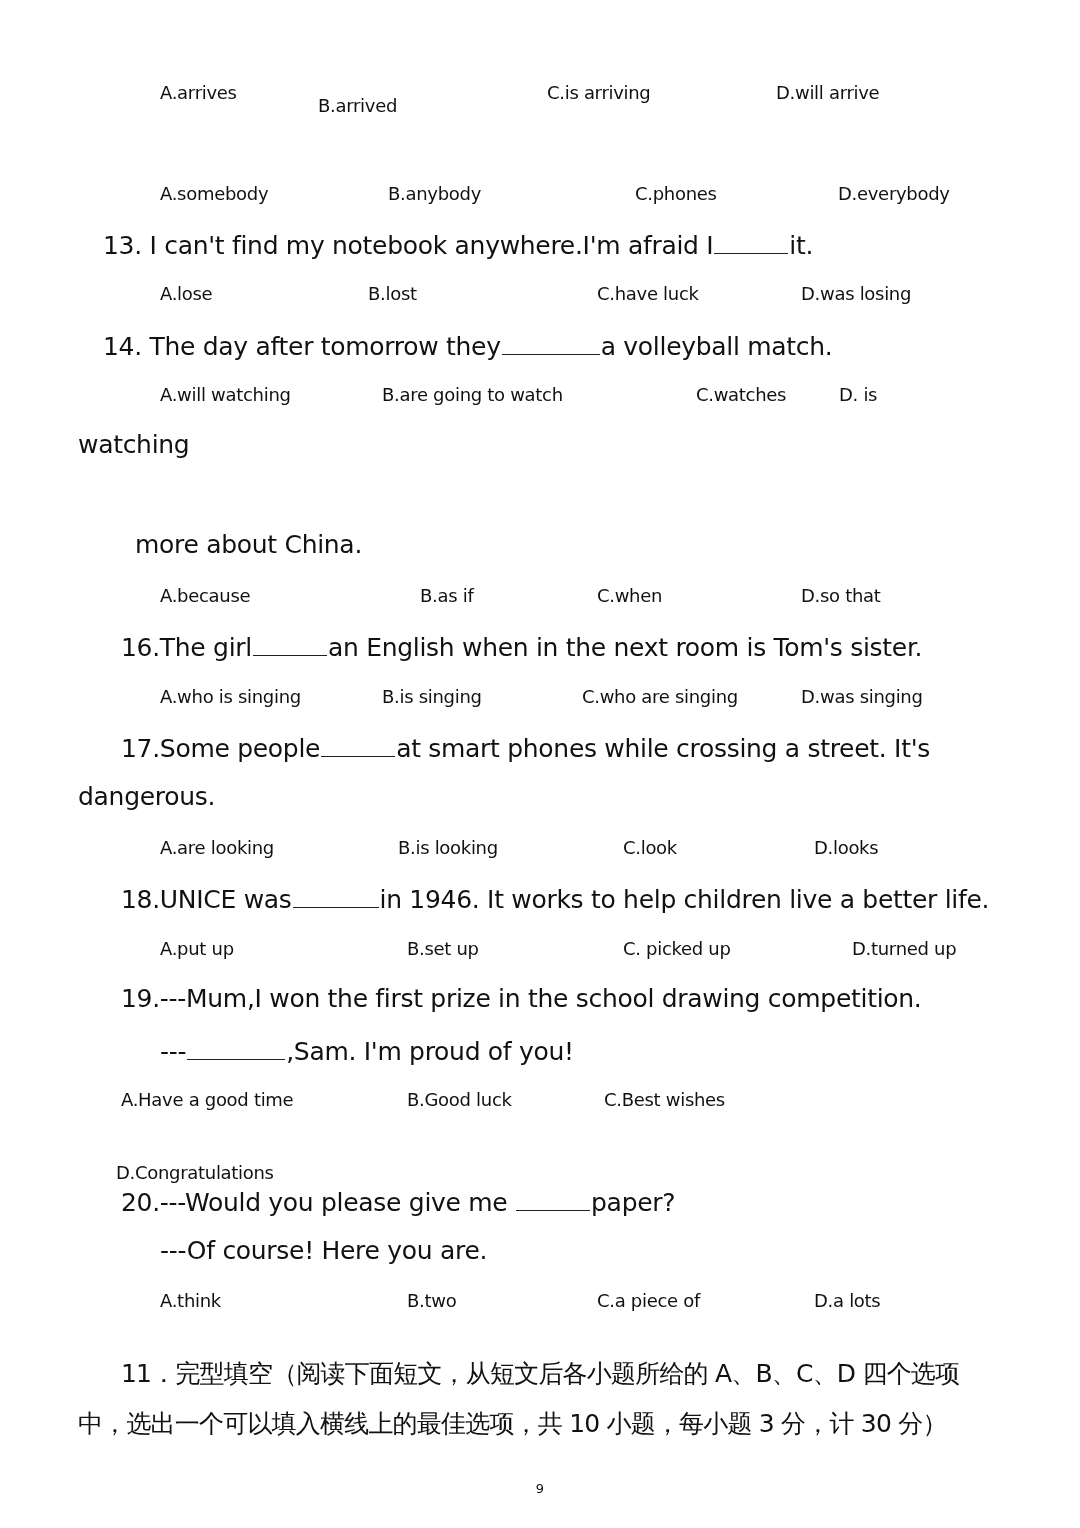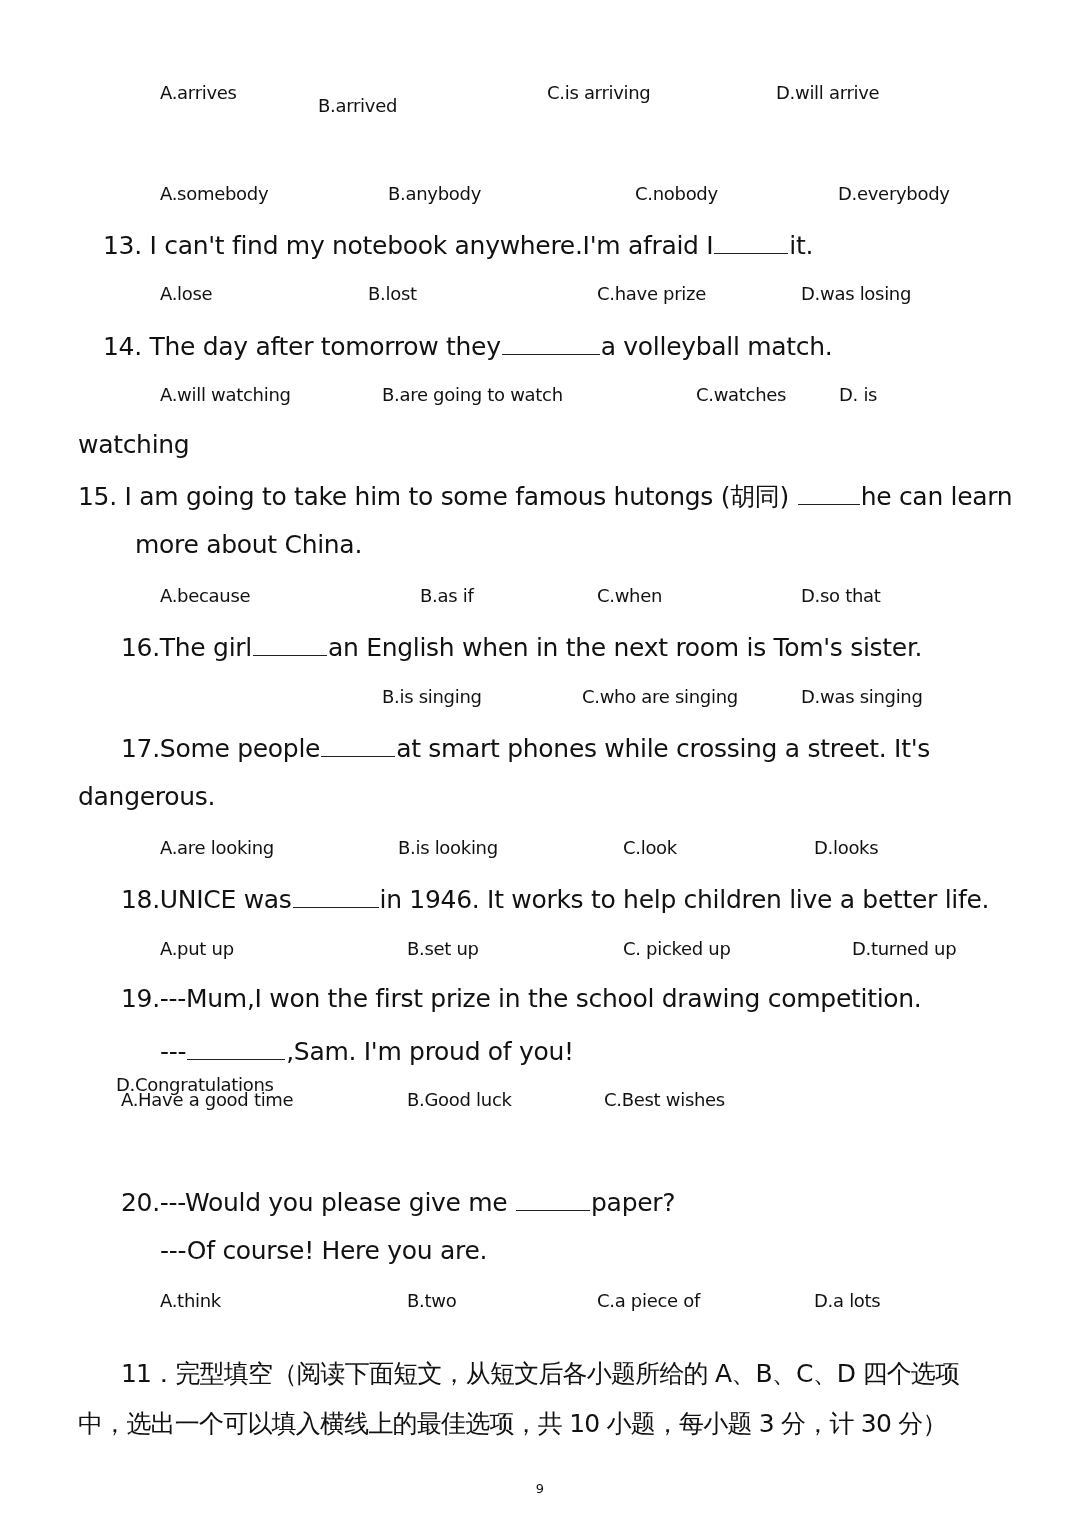--- a/index.html
+++ b/index.html
@@ -16,52 +16,50 @@
 
 <div class="page">
 
   <span class="opt" style="left:160px;top:76px">A.arrives</span>
   <span class="opt" style="left:318px;top:89px">B.arrived</span>
   <span class="opt" style="left:547px;top:76px">C.is arriving</span>
   <span class="opt" style="left:776px;top:76px">D.will arrive</span>
 
   <span class="opt" style="left:160px;top:177px">A.somebody</span>
   <span class="opt" style="left:388px;top:177px">B.anybody</span>
-  <span class="opt" style="left:635px;top:177px">C.nobody</span>
+  <span class="opt" style="left:635px;top:177px">C.phones</span>
   <span class="opt" style="left:838px;top:177px">D.everybody</span>
 
   <div class="ln" style="left:103px;top:227px">
     <span>13. I can't find my notebook anywhere.I'm afraid I</span><span class="blank" style="width:74px"></span><span>it.</span>
   </div>
   <span class="opt" style="left:160px;top:277px">A.lose</span>
   <span class="opt" style="left:368px;top:277px">B.lost</span>
-  <span class="opt" style="left:597px;top:277px">C.have prize</span>
+  <span class="opt" style="left:597px;top:277px">C.have luck</span>
   <span class="opt" style="left:801px;top:277px">D.was losing</span>
 
   <div class="ln" style="left:103px;top:328px">
     <span>14. The day after tomorrow they</span><span class="blank" style="width:98px"></span><span>a volleyball match.</span>
   </div>
   <span class="opt" style="left:160px;top:378px">A.will watching</span>
   <span class="opt" style="left:382px;top:378px">B.are going to watch</span>
   <span class="opt" style="left:696px;top:378px">C.watches</span>
   <span class="opt" style="left:839px;top:378px">D. is</span>
   <span class="ln" style="left:78px;top:428px">watching</span>
 
-  <div class="ln" style="left:78px;top:478px">
-    <span>15. I am going to take him to some famous hutongs (胡同) </span><span class="blank" style="width:62px"></span><span>he can learn</span>
-  </div>
   <span class="ln" style="left:135px;top:528px">more about China.</span>
   <span class="opt" style="left:160px;top:579px">A.because</span>
   <span class="opt" style="left:420px;top:579px">B.as if</span>
   <span class="opt" style="left:597px;top:579px">C.when</span>
   <span class="opt" style="left:801px;top:579px">D.so that</span>
 
   <div class="ln" style="left:121px;top:629px">
     <span>16.The girl</span><span class="blank" style="width:74px"></span><span>an English when in the next room is Tom's sister.</span>
   </div>
+  <span class="opt" style="left:160px;top:680px">A.who is singing</span>
   <span class="opt" style="left:382px;top:680px">B.is singing</span>
   <span class="opt" style="left:582px;top:680px">C.who are singing</span>
   <span class="opt" style="left:801px;top:680px">D.was singing</span>
 
   <div class="ln" style="left:121px;top:730px">
     <span>17.Some people</span><span class="blank" style="width:74px"></span><span>at smart phones while crossing a street. It's</span>
   </div>
   <span class="ln" style="left:78px;top:780px">dangerous.</span>
   <span class="opt" style="left:160px;top:831px">A.are looking</span>
   <span class="opt" style="left:398px;top:831px">B.is looking</span>
@@ -76,21 +74,21 @@
   <span class="opt" style="left:623px;top:932px">C. picked up</span>
   <span class="opt" style="left:852px;top:932px">D.turned up</span>
 
   <span class="ln" style="left:121px;top:982px">19.---Mum,I won the first prize in the school drawing competition.</span>
   <div class="ln" style="left:160px;top:1033px">
     <span>---</span><span class="blank" style="width:98px"></span><span>,Sam. I'm proud of you!</span>
   </div>
   <span class="opt" style="left:121px;top:1083px">A.Have a good time</span>
   <span class="opt" style="left:407px;top:1083px">B.Good luck</span>
   <span class="opt" style="left:604px;top:1083px">C.Best wishes</span>
-  <span class="opt" style="left:116px;top:1068px">D.Congratulations</span>
+  <span class="opt" style="left:116px;top:1156px">D.Congratulations</span>
 
   <div class="ln" style="left:121px;top:1184px">
     <span>20.---Would you please give me </span><span class="blank" style="width:74px"></span><span>paper?</span>
   </div>
   <span class="ln" style="left:160px;top:1234px">---Of course! Here you are.</span>
   <span class="opt" style="left:160px;top:1284px">A.think</span>
   <span class="opt" style="left:407px;top:1284px">B.two</span>
   <span class="opt" style="left:597px;top:1284px">C.a piece of</span>
   <span class="opt" style="left:814px;top:1284px">D.a lots</span>
 

